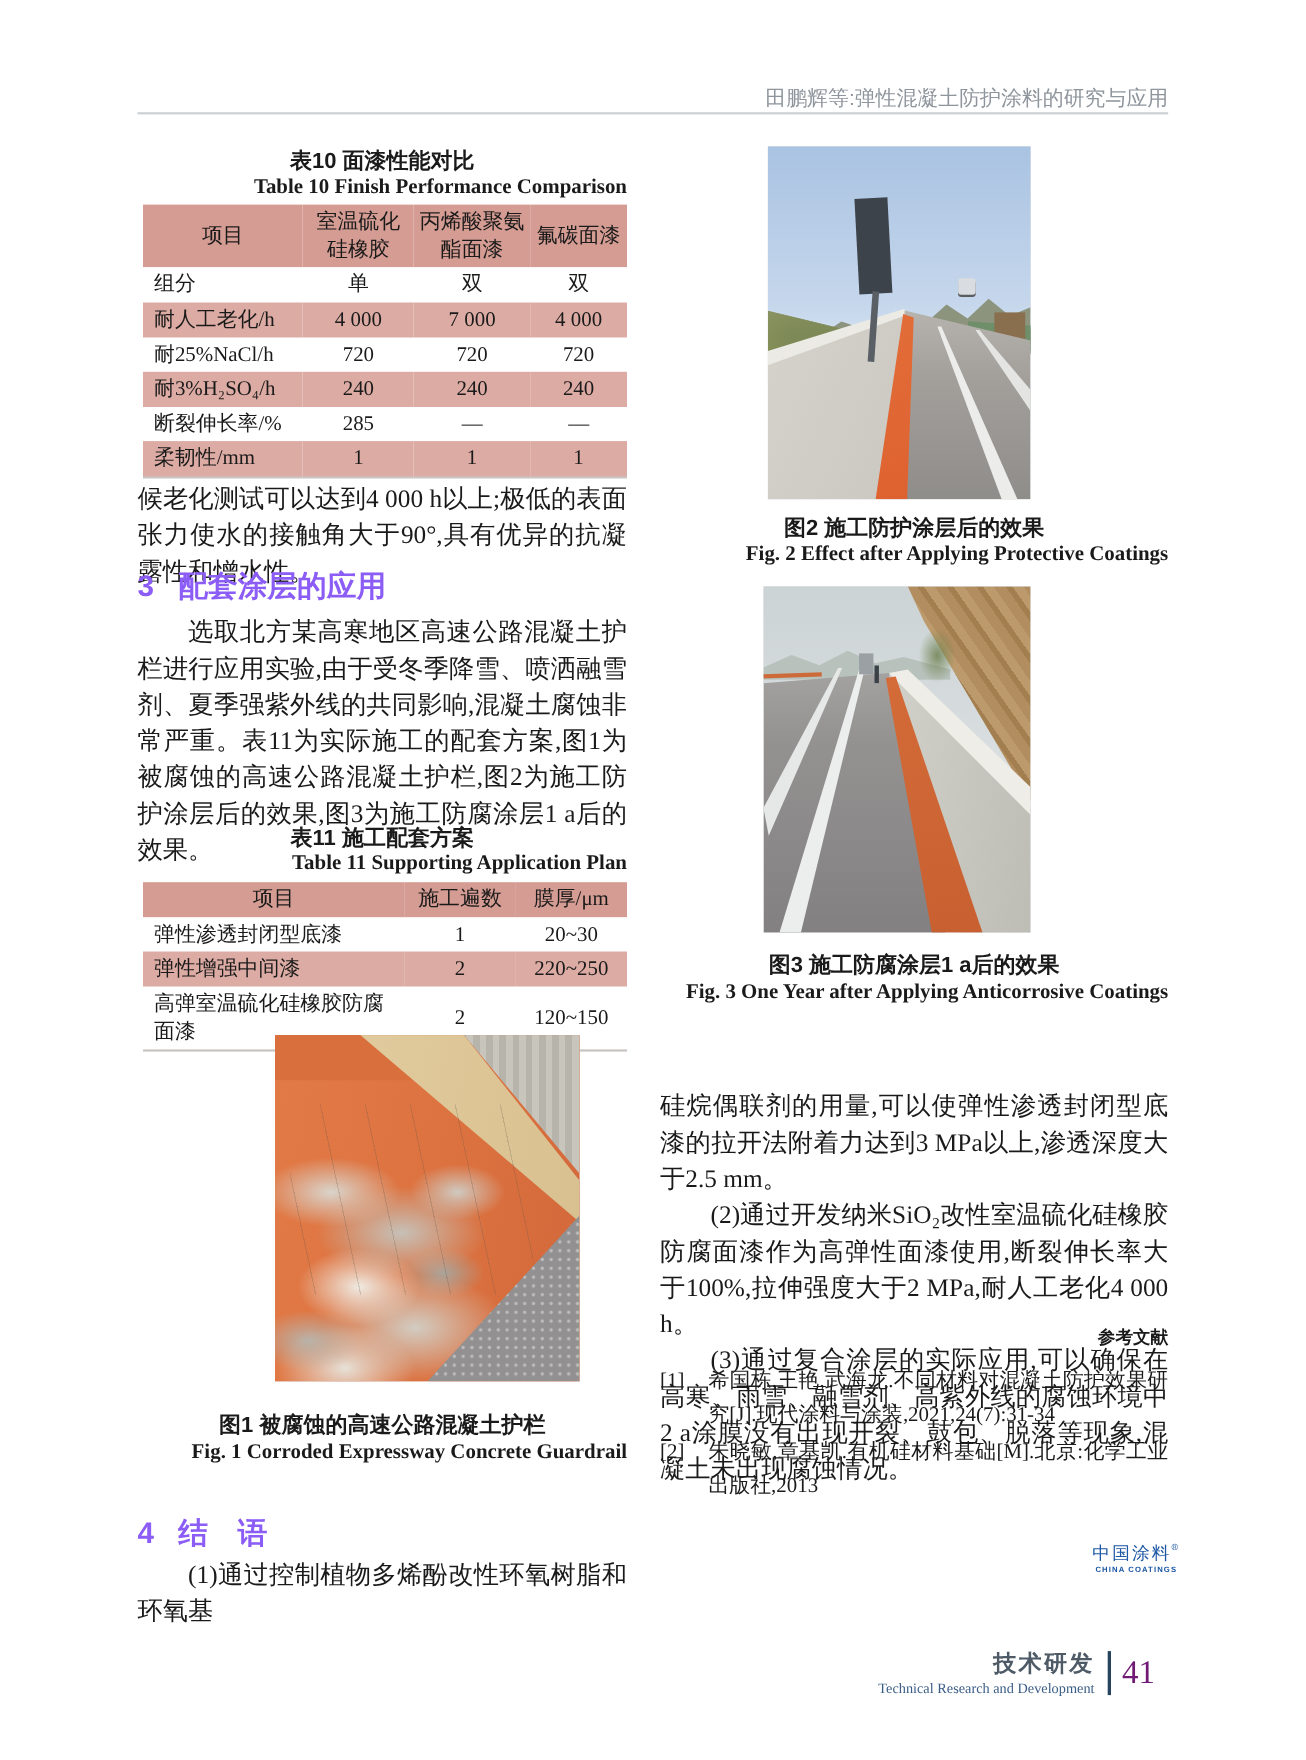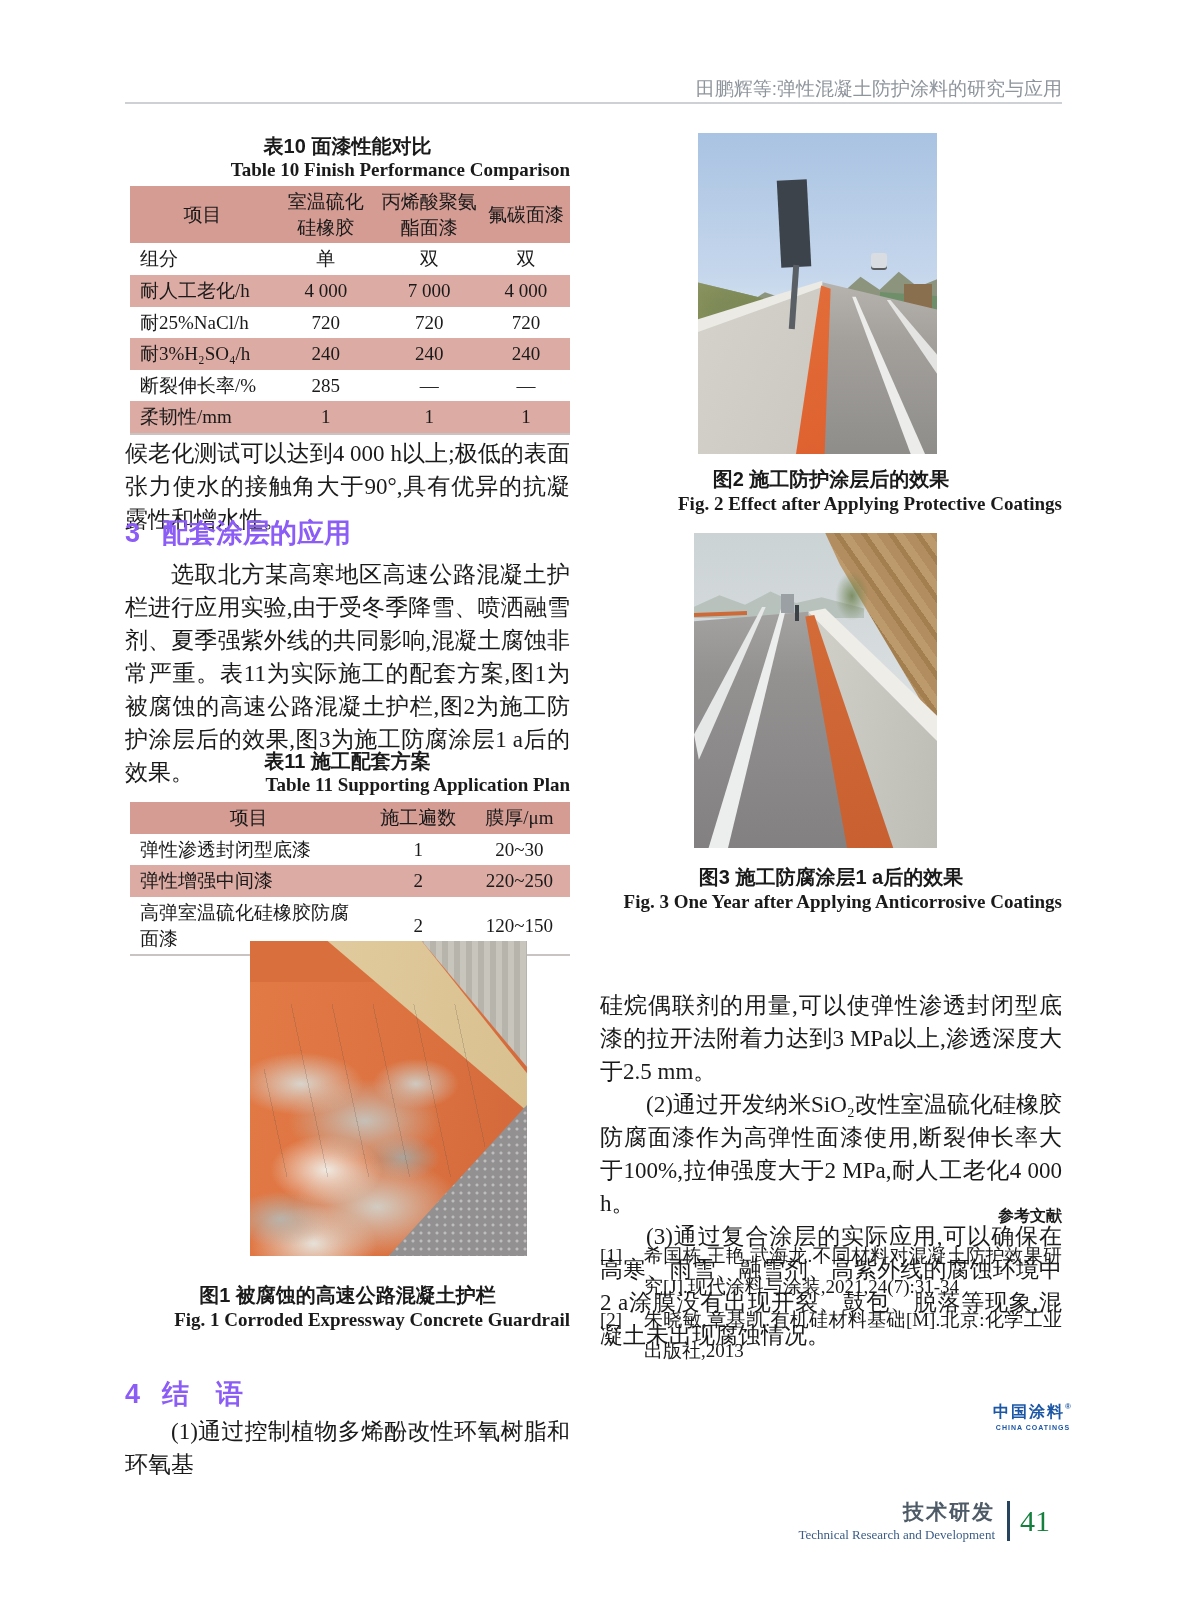--- a/index.html
+++ b/index.html
@@ -120,30 +120,30 @@
       radial-gradient(ellipse 70px 40px at 12% 85%,#b9b3aa 0%,rgba(185,179,170,0) 70%),
       radial-gradient(ellipse 60px 35px at 65% 30%,#cfc9c0 0%,rgba(207,201,192,0) 72%),
       radial-gradient(ellipse 90px 55px at 25% 95%,#e6e1d8 0%,rgba(230,225,216,0) 70%),
       radial-gradient(ellipse 50px 30px at 60% 60%,#aaa49b 0%,rgba(170,164,155,0) 75%);}
   .f1-cracks{left:5%;top:20%;width:80%;height:55%;opacity:.5;background:
       repeating-linear-gradient(78deg,transparent 0 22px,rgba(95,85,75,.45) 22px 23px,transparent 23px 40px);}
 
   
   .logo{top:1402px;left:988px;width:90px;text-align:center;color:#1c57a5;
       font-family:"Liberation Sans","DejaVu Sans",sans-serif;}
-  .logo-zh{font-size:16px;font-weight:bold;letter-spacing:2px;}
+  .logo-zh{font-size:16px;font-weight:normal;letter-spacing:2px;}
   .logo-reg{font-size:8px;vertical-align:top;}
   .logo-en{font-size:7px;font-weight:bold;letter-spacing:1px;margin-top:1px;}
   .footer{top:1498px;right:137px;display:flex;align-items:center;}
   .footer-txt{text-align:right;}
   .footer-zh{font-size:21px;font-weight:bold;color:#4e5b67;letter-spacing:2px;
       font-family:"Liberation Sans","DejaVu Sans",sans-serif;}
   .footer-en{font-size:13px;color:#3a5c85;margin-top:1px;}
   .footer-bar{width:3px;height:40px;background:#27445f;margin:0 10px 0 12px;}
-  .footer-page{font-size:30px;color:#15803d;}
+  .footer-page{font-size:30px;color:#701a75;}
 </style>
 </head>
 <body>
 
 <div class="page">
 
   <div class="abs running-head">田鹏辉等:弹性混凝土防护涂料的研究与应用</div>
   <div class="abs head-rule"></div>
 
   <div class="abs cap-zh" style="top:133px;left:125px;width:445px;">表10  面漆性能对比</div>

